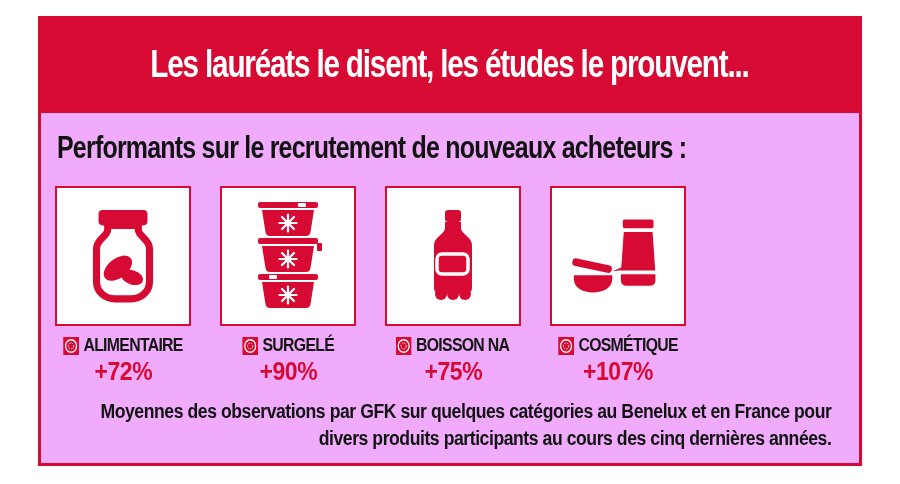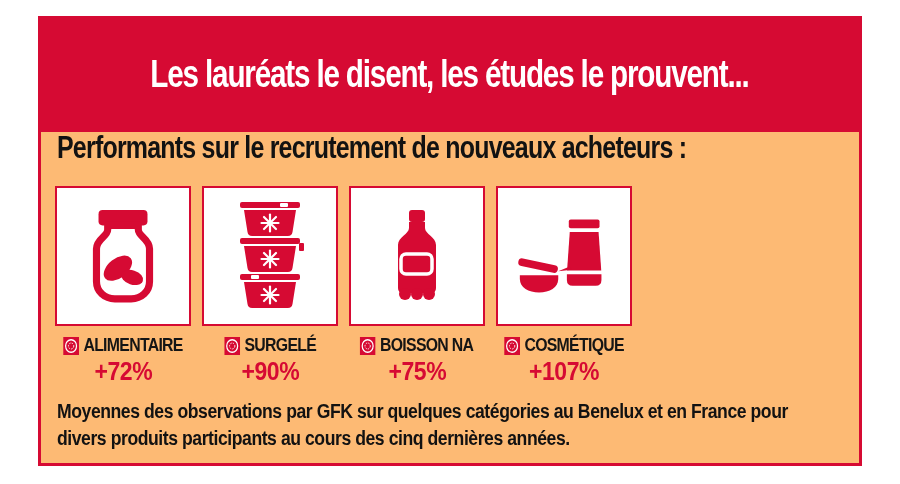--- a/index.html
+++ b/index.html
@@ -1,38 +1,38 @@
 <!DOCTYPE html>
 <html><head>
 <meta charset="utf-8">
 <style>
   html,body { margin:0; padding:0; background:#ffffff; }
   .page {
     position:relative; width:900px; height:484px; background:#ffffff;
     font-family:"Liberation Sans", sans-serif; overflow:hidden;
   }
   .banner {
-    position:absolute; left:38px; top:16px; width:824px; height:116px;
+    position:absolute; left:38px; top:16px; width:824px; height:96px;
     background:#d60a33; z-index:2;
     display:flex; align-items:center; justify-content:center;
   }
   .banner-title {
     color:#ffffff; font-weight:bold; font-size:38px; letter-spacing:-1.5px;
     transform:scaleX(.78); transform-origin:center; white-space:nowrap;
   }
   .content {
     position:absolute; left:38px; top:110px; width:818px; height:350px;
-    border:3px solid #d60a33; background:#fdba74; z-index:1;
+    border:3px solid #d60a33; background:#f0abfc; z-index:1;text-align:right;
   }
   .heading {
     margin:16px 0 0 16px; font-size:32px; font-weight:bold; color:#121212;
     letter-spacing:-1px; transform:scaleX(.78); transform-origin:left center;
     white-space:nowrap;
   }
-  .cats { display:flex; gap:11px; margin:20px 0 5px 14px; }
+  .cats { display:flex; gap:29px; margin:20px 0 5px 14px; }
   .cat { width:136px; display:flex; flex-direction:column; align-items:center; }
   .iconbox {
     box-sizing:border-box; width:136px; height:140px; border:2px solid #d60a33;
     display:flex; align-items:center; justify-content:center; color:#d60a33;
     background:#ffffff;
   }
   .cat-label {
     margin-top:9px; display:flex; align-items:center; gap:5px;
     transform:scaleX(.88); transform-origin:center; white-space:nowrap;
   }

